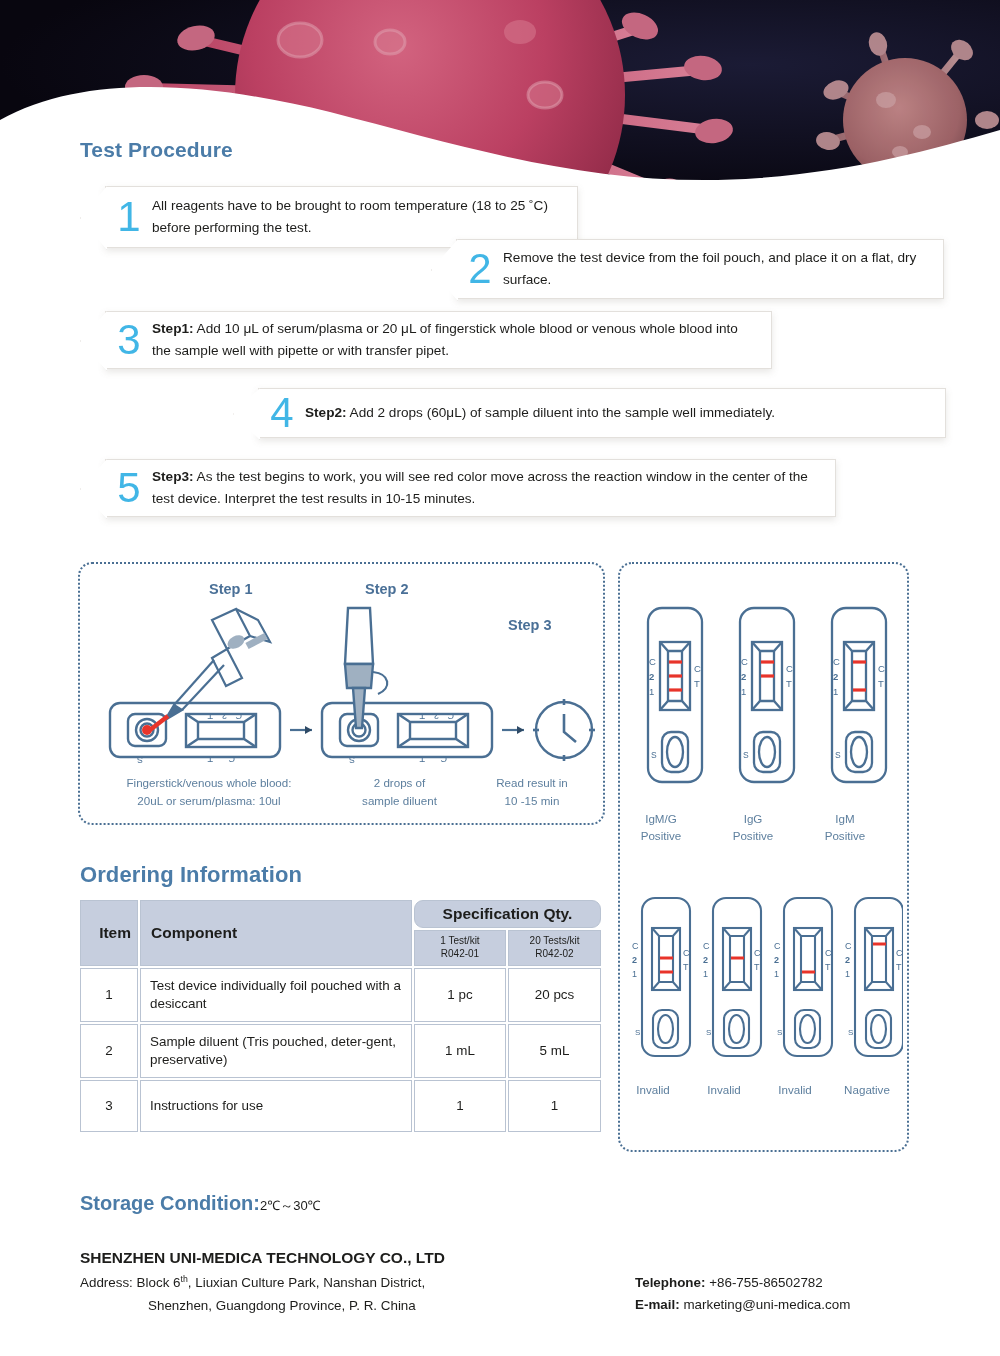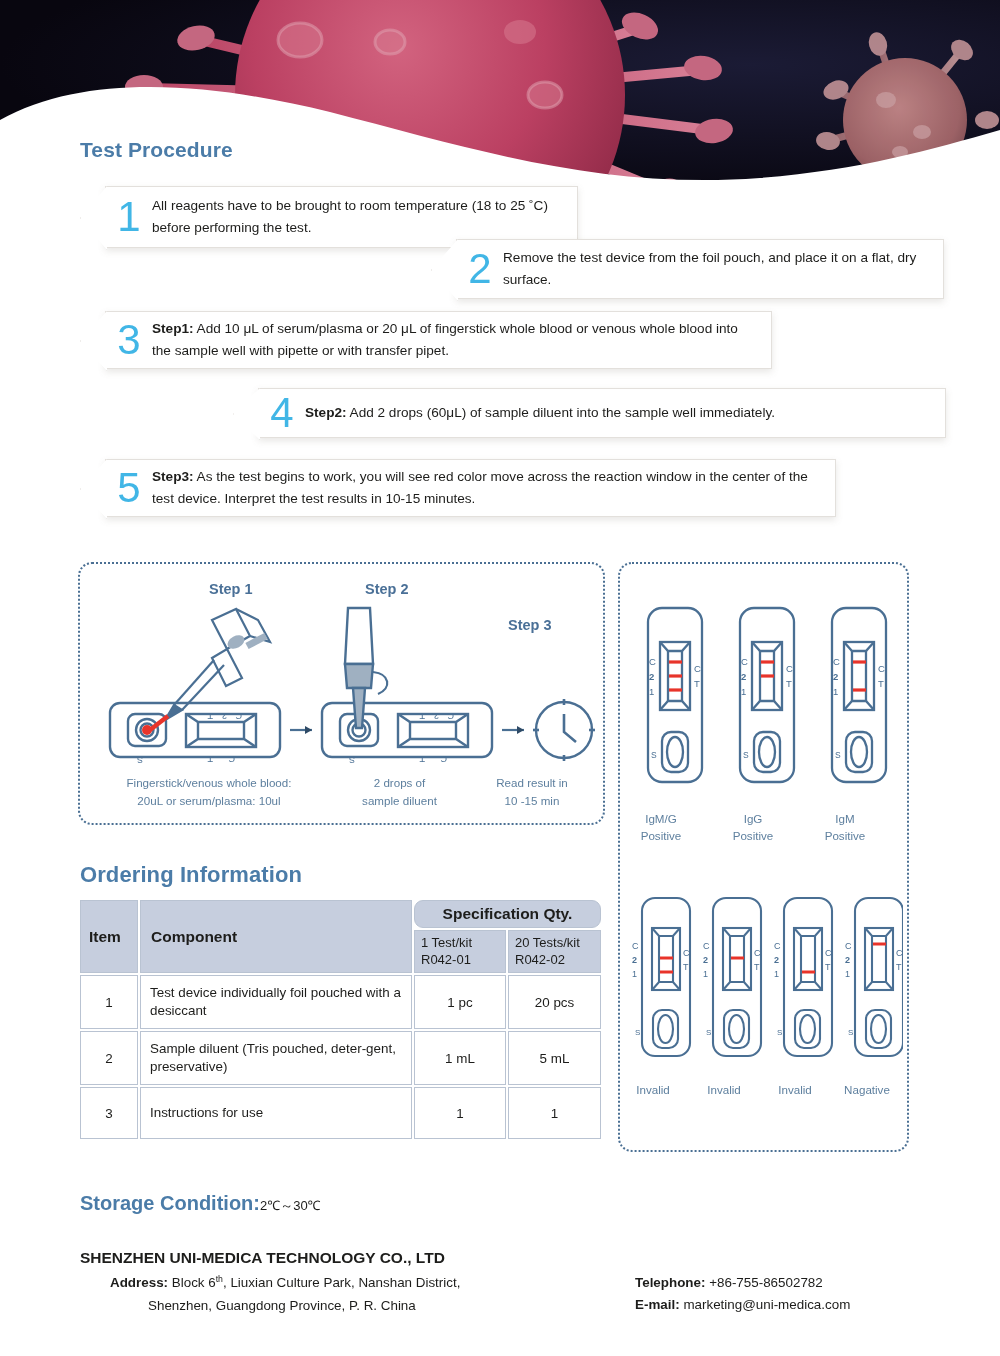--- a/index.html
+++ b/index.html
@@ -115,37 +115,37 @@
   }
   .otable th, .otable td {
     border:1px solid #b9c3d2;
     font-size:13.4px;
     color:#1d1d1b;
     font-weight:normal;
     background:#ffffff;
     padding:4px 6px;
   }
   .otable th { background:#c6cede; font-weight:bold; }
-  .otable th.sub { font-size:13px; line-height:1.28; text-align:left; font-weight:normal; }
+  .otable th.sub { font-size:10px; line-height:1.28; text-align:center; font-weight:normal; }
   .otable th.spec { text-align:center; font-size:15.5px;border-radius:9px; }
   .otable th.item, .otable th.comp { vertical-align:middle; font-size:15.5px; }
-  .otable th.item { text-align:left;padding-left:8px; }
+  .otable th.item { text-align:right;padding-left:8px; }
   .otable th.comp { text-align:left; padding-left:10px; }
   .otable td.num { text-align:center; }
   .otable td.comp { padding-left:9px; line-height:1.35; }
   .otable td.qty { text-align:center; }
 
   
   #storage-block { position:absolute; left:80px; top:1192px; }
   #storage-label { color:#4b7ca8; font-size:20px; font-weight:bold; }
   #storage-value { color:#1d1d1b; font-size:13px; }
 
   #company-name { position:absolute; left:80px; top:1249px; font-size:15.5px; font-weight:bold; color:#1d1d1b; }
   #address-block { position:absolute; left:80px; top:1272px; font-size:13.4px; color:#1d1d1b; line-height:1.65; }
-  #address-block b { font-weight:bold;margin-left:30px; }
+  #address-block b { font-weight:normal; }
   #addr-line2 { padding-left:68px; display:block; }
   #contact-block { position:absolute; left:635px; top:1272px; font-size:13.4px; color:#1d1d1b; line-height:1.65; }
   #contact-block b { font-weight:bold; }
   sup { font-size:.65em; vertical-align:super; }
 </style>
 </head>
 <body>
 
 <div class="page">
 

